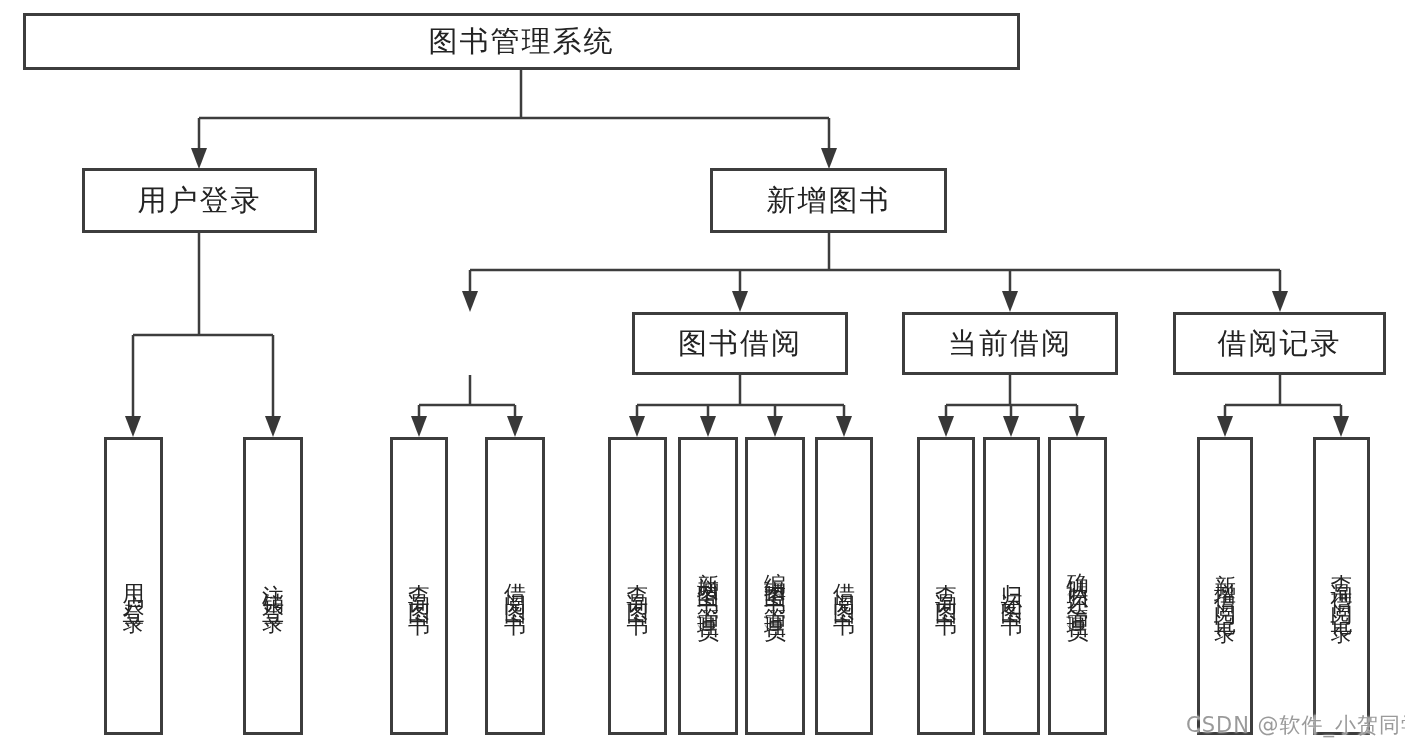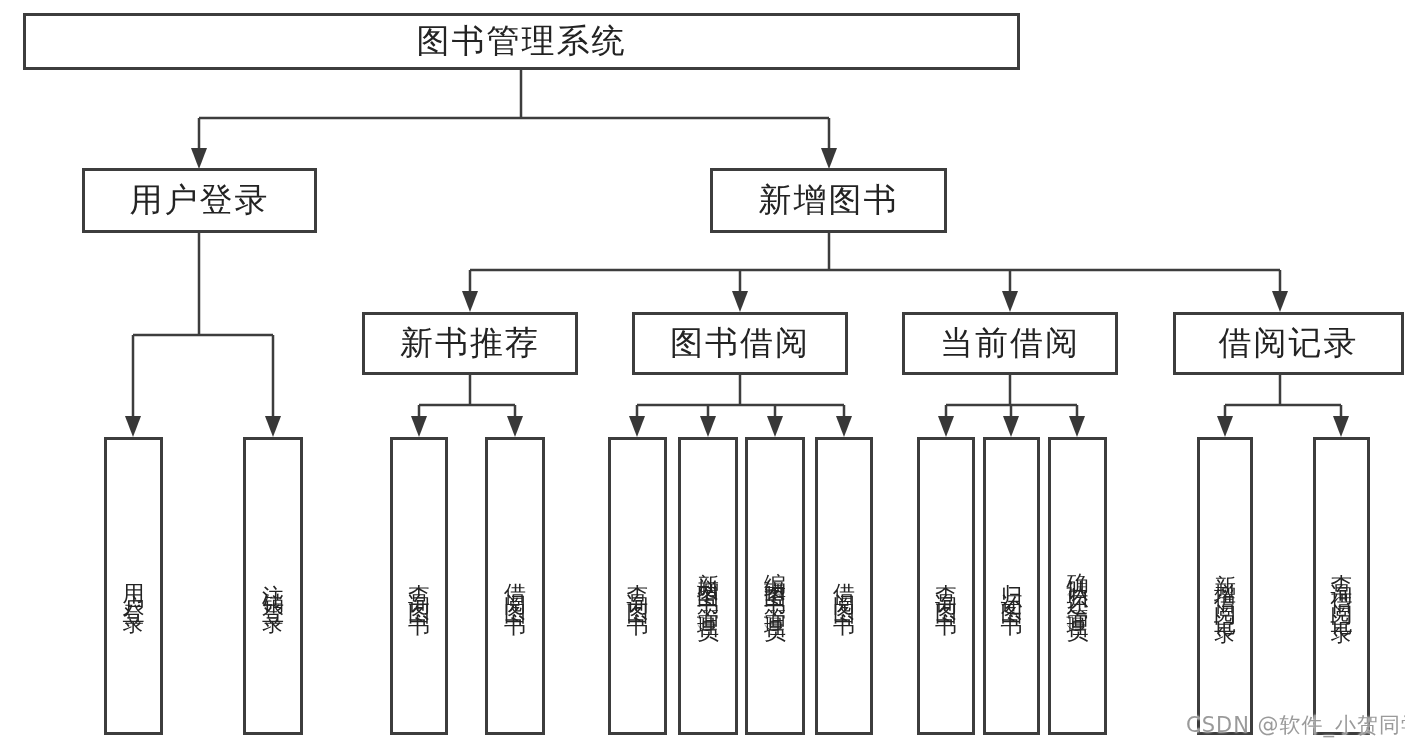--- a/index.html
+++ b/index.html
@@ -21,21 +21,21 @@
     box-sizing: border-box;
     background: #ffffff;
     border: 3px solid #3d3d3d;
     display: flex;
     align-items: center;
     justify-content: center;
     color: #232323;
     text-align: center;
   }
   .hbox {
-    font-size: 33px;
+    font-size: 29px;
     letter-spacing: 2px;
     white-space: nowrap;
   }
   .leaf {
     writing-mode: vertical-rl;
     font-size: 22px;
     letter-spacing: 10px;
     line-height: 1;
   }
   .leaf.tight {
@@ -89,24 +89,23 @@
     <polygon points="1077,437 1069,416 1085,416" fill="#383838"></polygon>
     <polygon points="1225,437 1217,416 1233,416" fill="#383838"></polygon>
     <polygon points="1341,437 1333,416 1349,416" fill="#383838"></polygon>
   </svg>
 
   <div class="box hbox" style="left:23px; top:13px; width:997px; height:57px;">图书管理系统</div>
 
   <div class="box hbox" style="left:82px; top:168px; width:235px; height:65px;">用户登录</div>
   <div class="box hbox" style="left:710px; top:168px; width:237px; height:65px;">新增图书</div>
 
-  <div class="box hbox" style="left:362px; top:312px; width:216px; height:63px;">新书推荐</div>
   <div class="box hbox" style="left:632px; top:312px; width:216px; height:63px;">图书借阅</div>
   <div class="box hbox" style="left:902px; top:312px; width:216px; height:63px;">当前借阅</div>
-  <div class="box hbox" style="left:1173px; top:312px; width:231px; height:63px;">借阅记录</div>
+  <div class="box hbox" style="left:1173px; top:312px; width:213px; height:63px;">借阅记录</div>
 
   <div class="box leaf" style="left:104px; top:437px; width:59px; height:298px;">用户登录</div>
   <div class="box leaf" style="left:243px; top:437px; width:60px; height:298px;">注销登录</div>
 
   <div class="box leaf" style="left:390px; top:437px; width:58px; height:298px;">查询图书</div>
   <div class="box leaf" style="left:485px; top:437px; width:60px; height:298px;">借阅图书</div>
 
   <div class="box leaf" style="left:608px; top:437px; width:59px; height:298px;">查询图书</div>
   <div class="box leaf tight" style="left:678px; top:437px; width:60px; height:298px;">新增图书（管理员）</div>
   <div class="box leaf tight" style="left:745px; top:437px; width:60px; height:298px;">编辑图书（管理员）</div>

